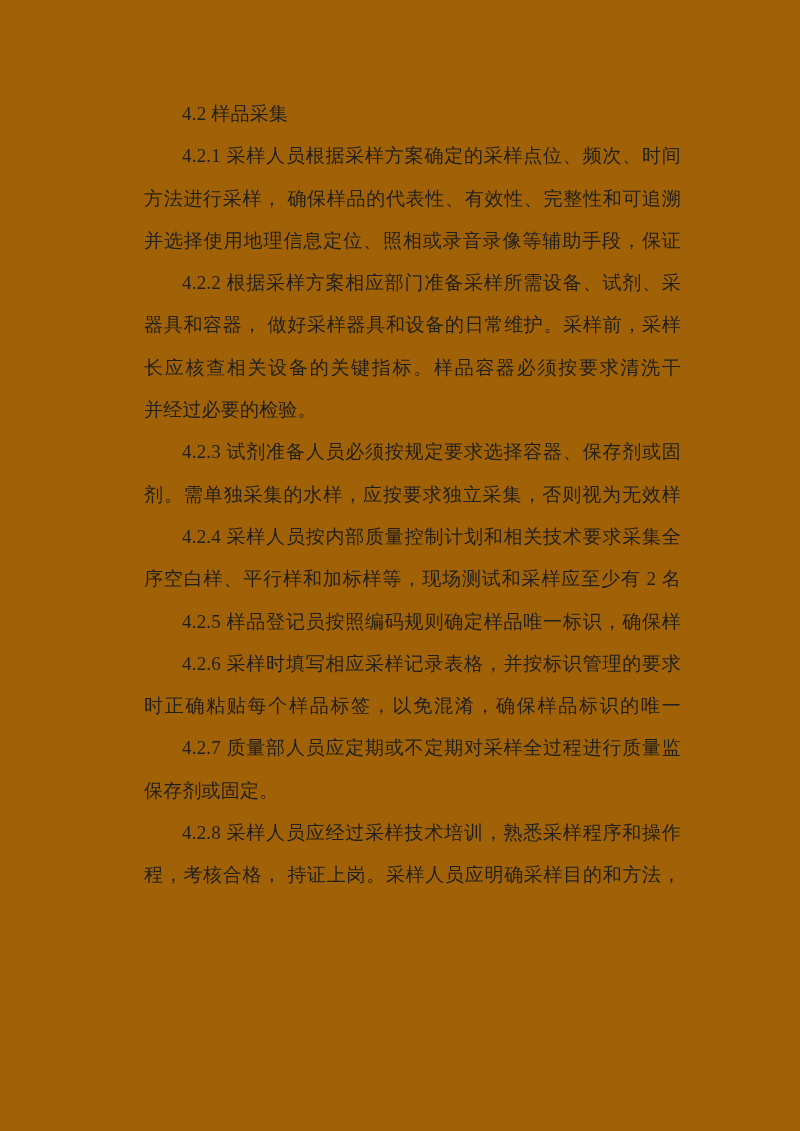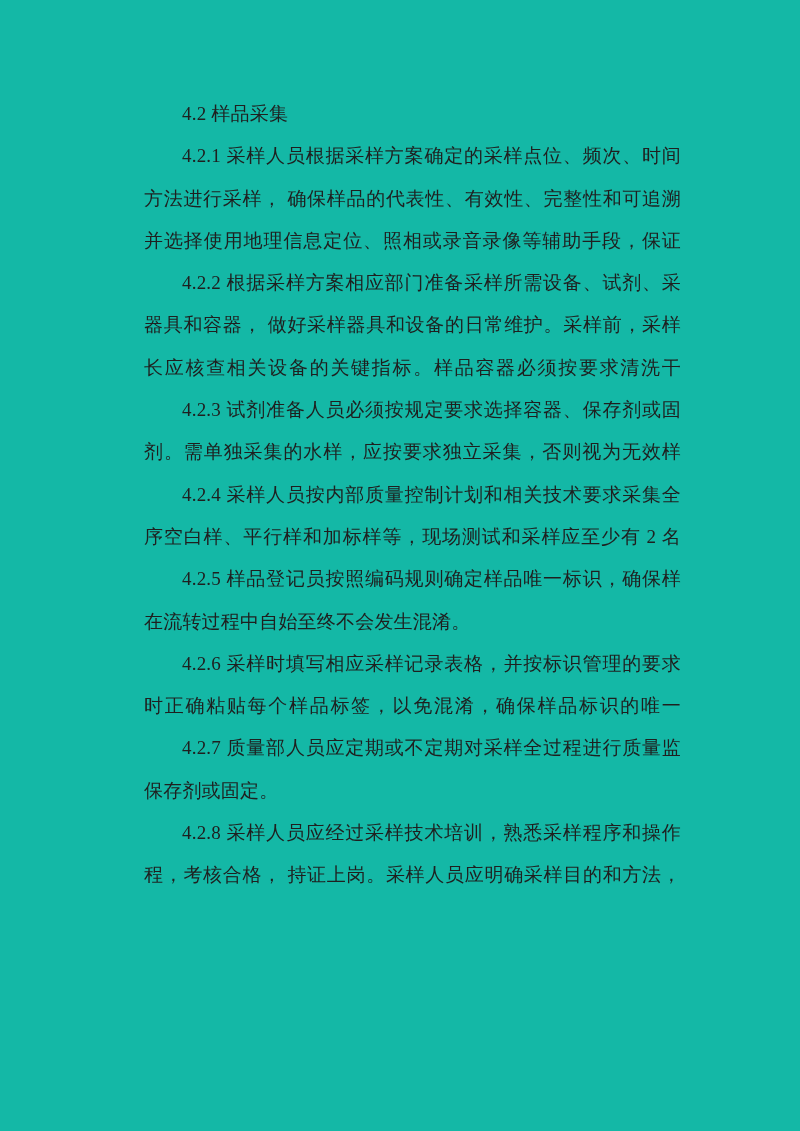--- a/index.html
+++ b/index.html
@@ -4,21 +4,21 @@
 <style>
   html, body {
     margin: 0;
     padding: 0;
     background: #ffffff;
   }
   .page {
     position: relative;
     width: 800px;
     height: 1131px;
-    background: #14b8a6;
+    background: #a16207;
     overflow: hidden;
     font-family: "Liberation Serif", "DejaVu Serif", serif;
     color: #1f1f1f;
   }
   .content {
     position: absolute;
     left: 144px;
     top: 93px;
     width: 537px;
   }
@@ -44,26 +44,26 @@
 
 <div class="page">
   <div class="content">
     <div class="line indent last">4.2 样品采集</div>
     <div class="line indent">4.2.1 采样人员根据采样方案确定的采样点位、频次、时间和</div>
     <div class="line">方法进行采样， 确保样品的代表性、有效性、完整性和可追溯性。</div>
     <div class="line">并选择使用地理信息定位、照相或录音录像等辅助手段，保证现</div>
     <div class="line indent">4.2.2 根据采样方案相应部门准备采样所需设备、试剂、采样</div>
     <div class="line">器具和容器， 做好采样器具和设备的日常维护。采样前，采样队</div>
     <div class="line">长应核查相关设备的关键指标。样品容器必须按要求清洗干净，</div>
+    <div class="line last">并经过必要的检验。</div>
     <div class="line indent">4.2.3 试剂准备人员必须按规定要求选择容器、保存剂或固定</div>
     <div class="line">剂。需单独采集的水样，应按要求独立采集，否则视为无效样品。</div>
     <div class="line indent">4.2.4 采样人员按内部质量控制计划和相关技术要求采集全程</div>
     <div class="line">序空白样、平行样和加标样等，现场测试和采样应至少有 2 名检</div>
     <div class="line indent">4.2.5 样品登记员按照编码规则确定样品唯一标识，确保样品</div>
-    <div class="line last">在流转过程中自始至终不会发生混淆。</div>
     <div class="line indent">4.2.6 采样时填写相应采样记录表格，并按标识管理的要求及</div>
     <div class="line">时正确粘贴每个样品标签，以免混淆，确保样品标识的唯一性。</div>
     <div class="line indent">4.2.7 质量部人员应定期或不定期对采样全过程进行质量监督，</div>
     <div class="line last">保存剂或固定。</div>
     <div class="line indent">4.2.8 采样人员应经过采样技术培训，熟悉采样程序和操作规</div>
     <div class="line">程，考核合格， 持证上岗。采样人员应明确采样目的和方法，严</div>
   </div>
 </div>
 
 </body></html>

